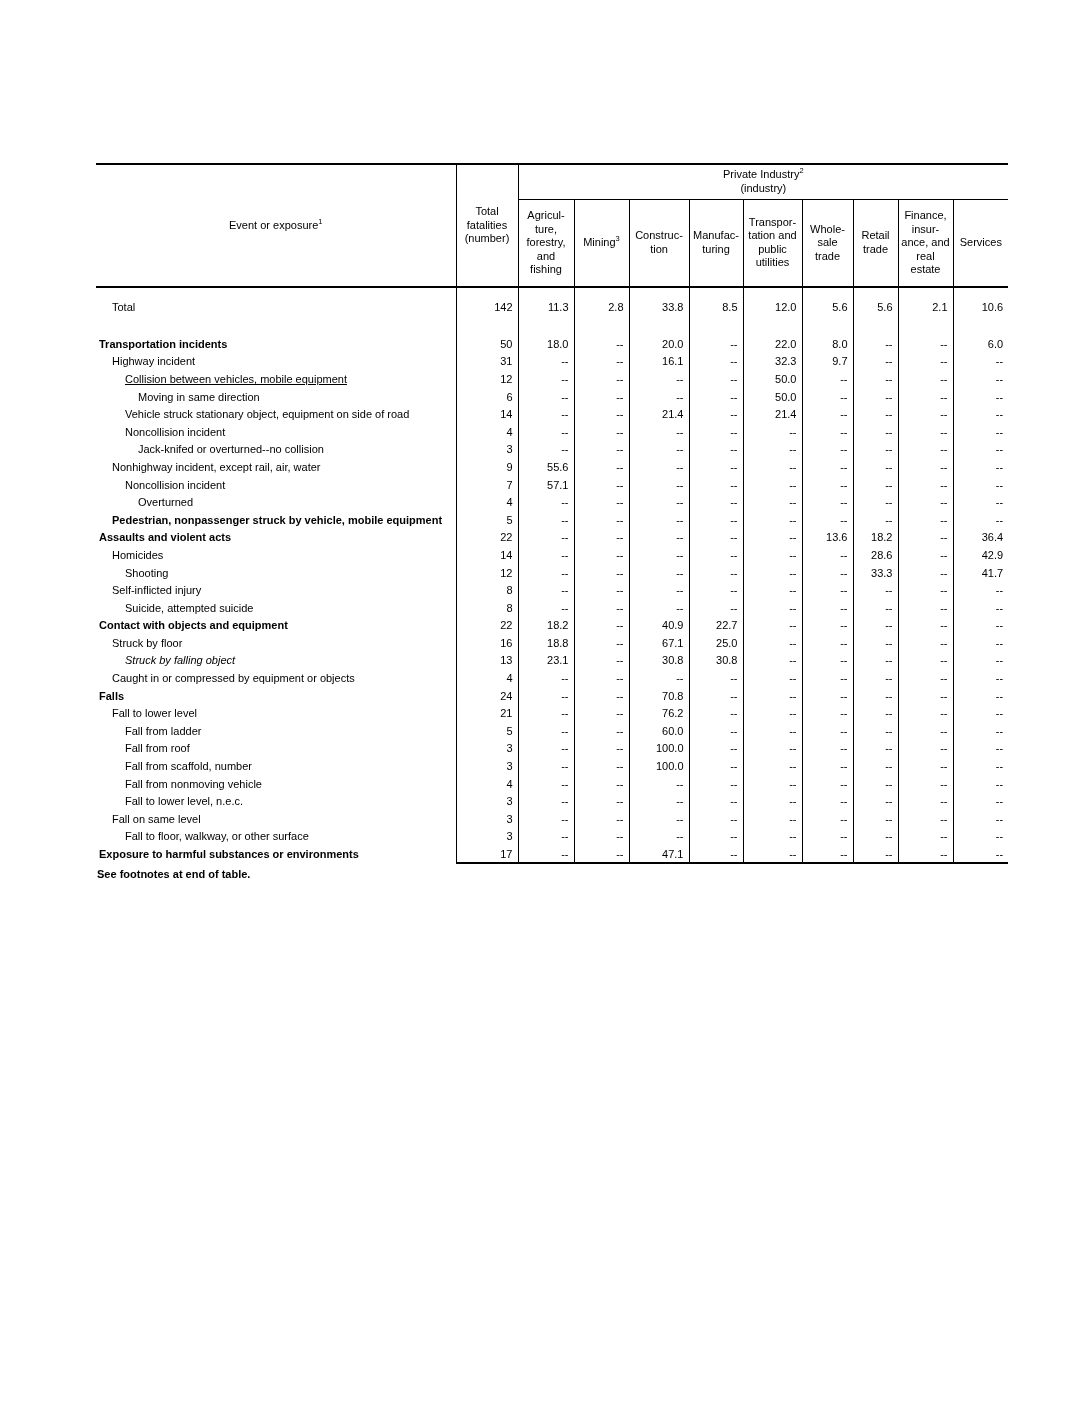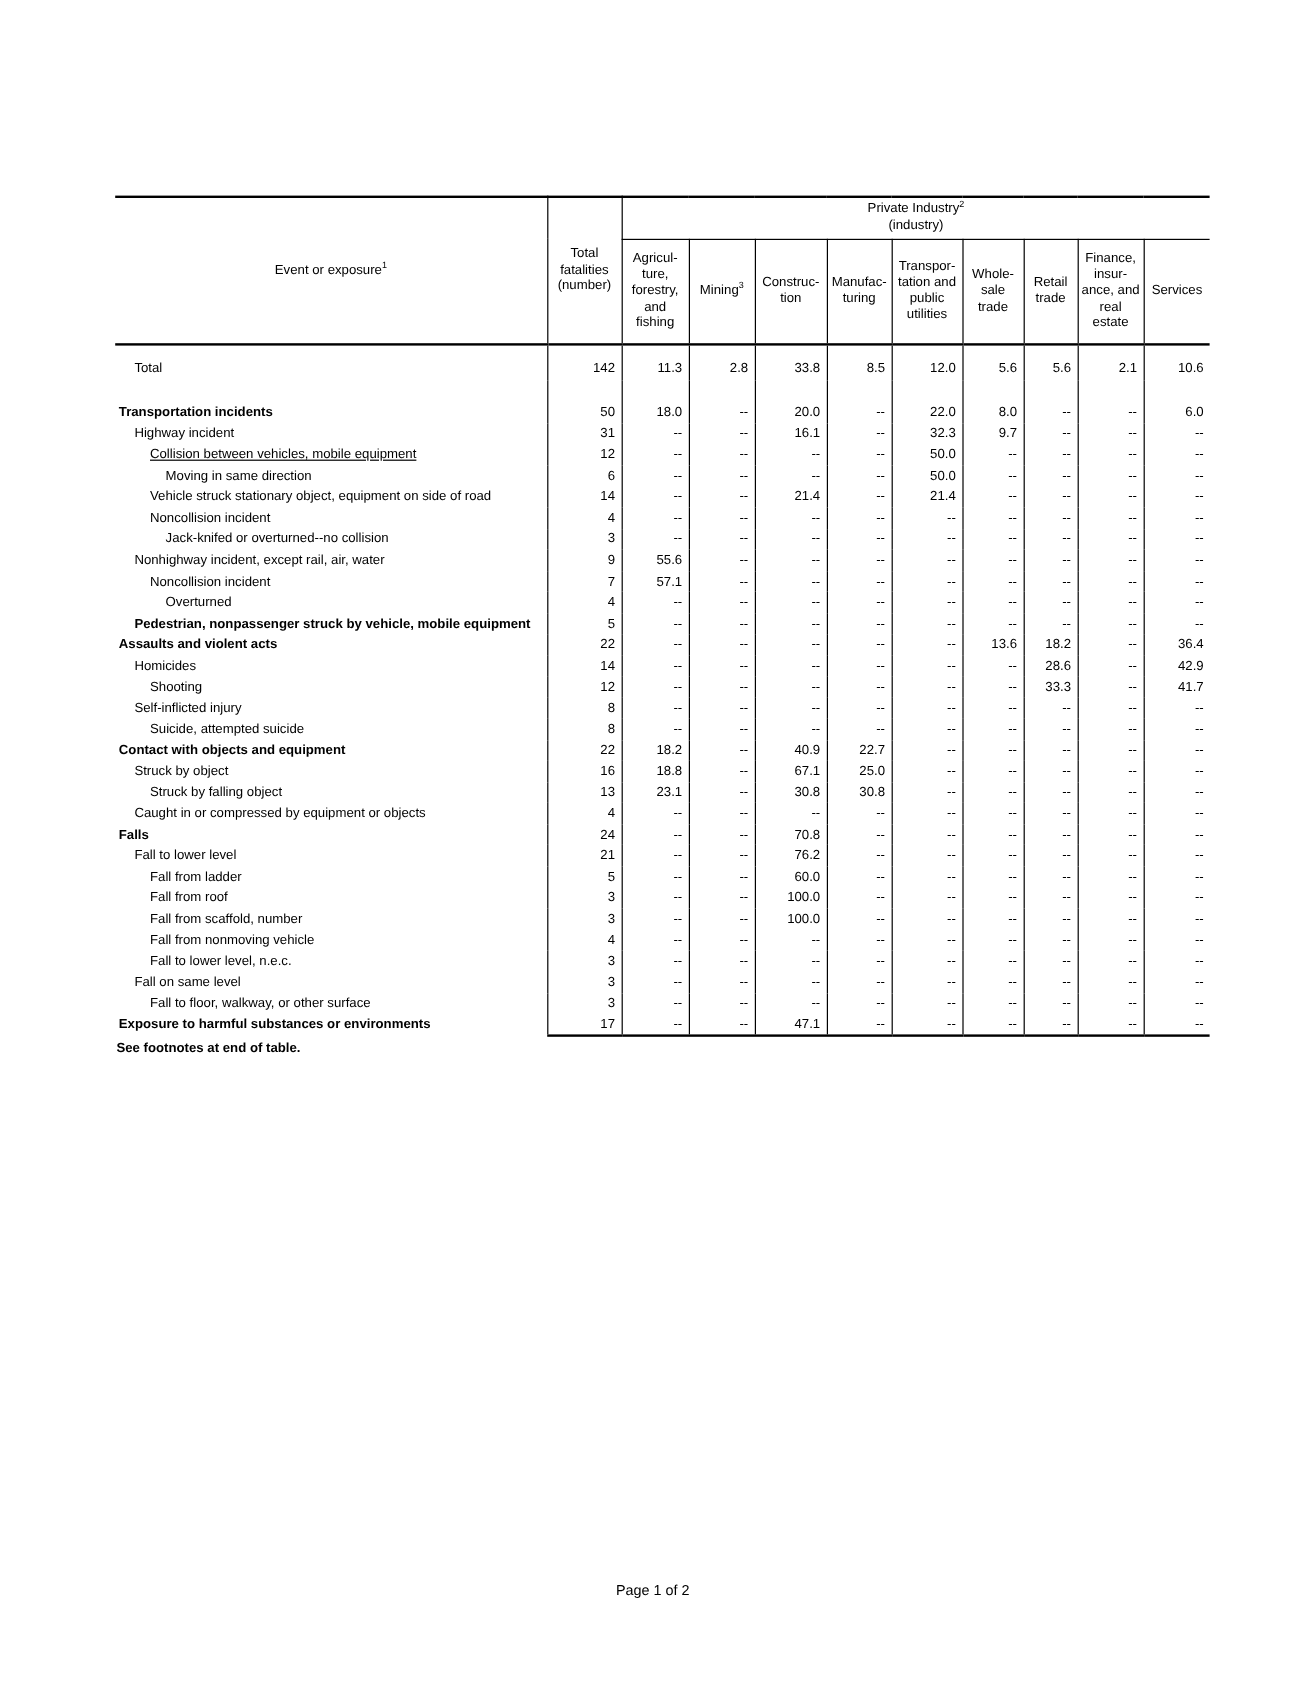--- a/index.html
+++ b/index.html
@@ -365,34 +365,34 @@
           <td class="num">--</td>
           <td class="num">40.9</td>
           <td class="num">22.7</td>
           <td class="num">--</td>
           <td class="num">--</td>
           <td class="num">--</td>
           <td class="num">--</td>
           <td class="num">--</td>
         </tr>
         <tr>
-          <td class="lbl" style="padding-left: 16px;">Struck by object</td>
+          <td class="lbl" style="padding-left: 16px;">Struck by floor</td>
           <td class="num">16</td>
           <td class="num">18.8</td>
           <td class="num">--</td>
           <td class="num">67.1</td>
           <td class="num">25.0</td>
           <td class="num">--</td>
           <td class="num">--</td>
           <td class="num">--</td>
           <td class="num">--</td>
           <td class="num">--</td>
         </tr>
         <tr>
-          <td class="lbl" style="padding-left: 29px;">Struck by falling object</td>
+          <td class="lbl" style="padding-left: 29px; font-style: italic;">Struck by falling object</td>
           <td class="num">13</td>
           <td class="num">23.1</td>
           <td class="num">--</td>
           <td class="num">30.8</td>
           <td class="num">30.8</td>
           <td class="num">--</td>
           <td class="num">--</td>
           <td class="num">--</td>
           <td class="num">--</td>
           <td class="num">--</td>
@@ -538,15 +538,14 @@
           <td class="num">--</td>
           <td class="num">--</td>
           <td class="num">--</td>
           <td class="num">--</td>
         </tr>
       </tbody>
   </table>
 
   <div class="footnote">See footnotes at end of table.</div>
 
-  <div class="page-number">Page 1 of 2</div>
 
 </div>
 
 </body></html>

